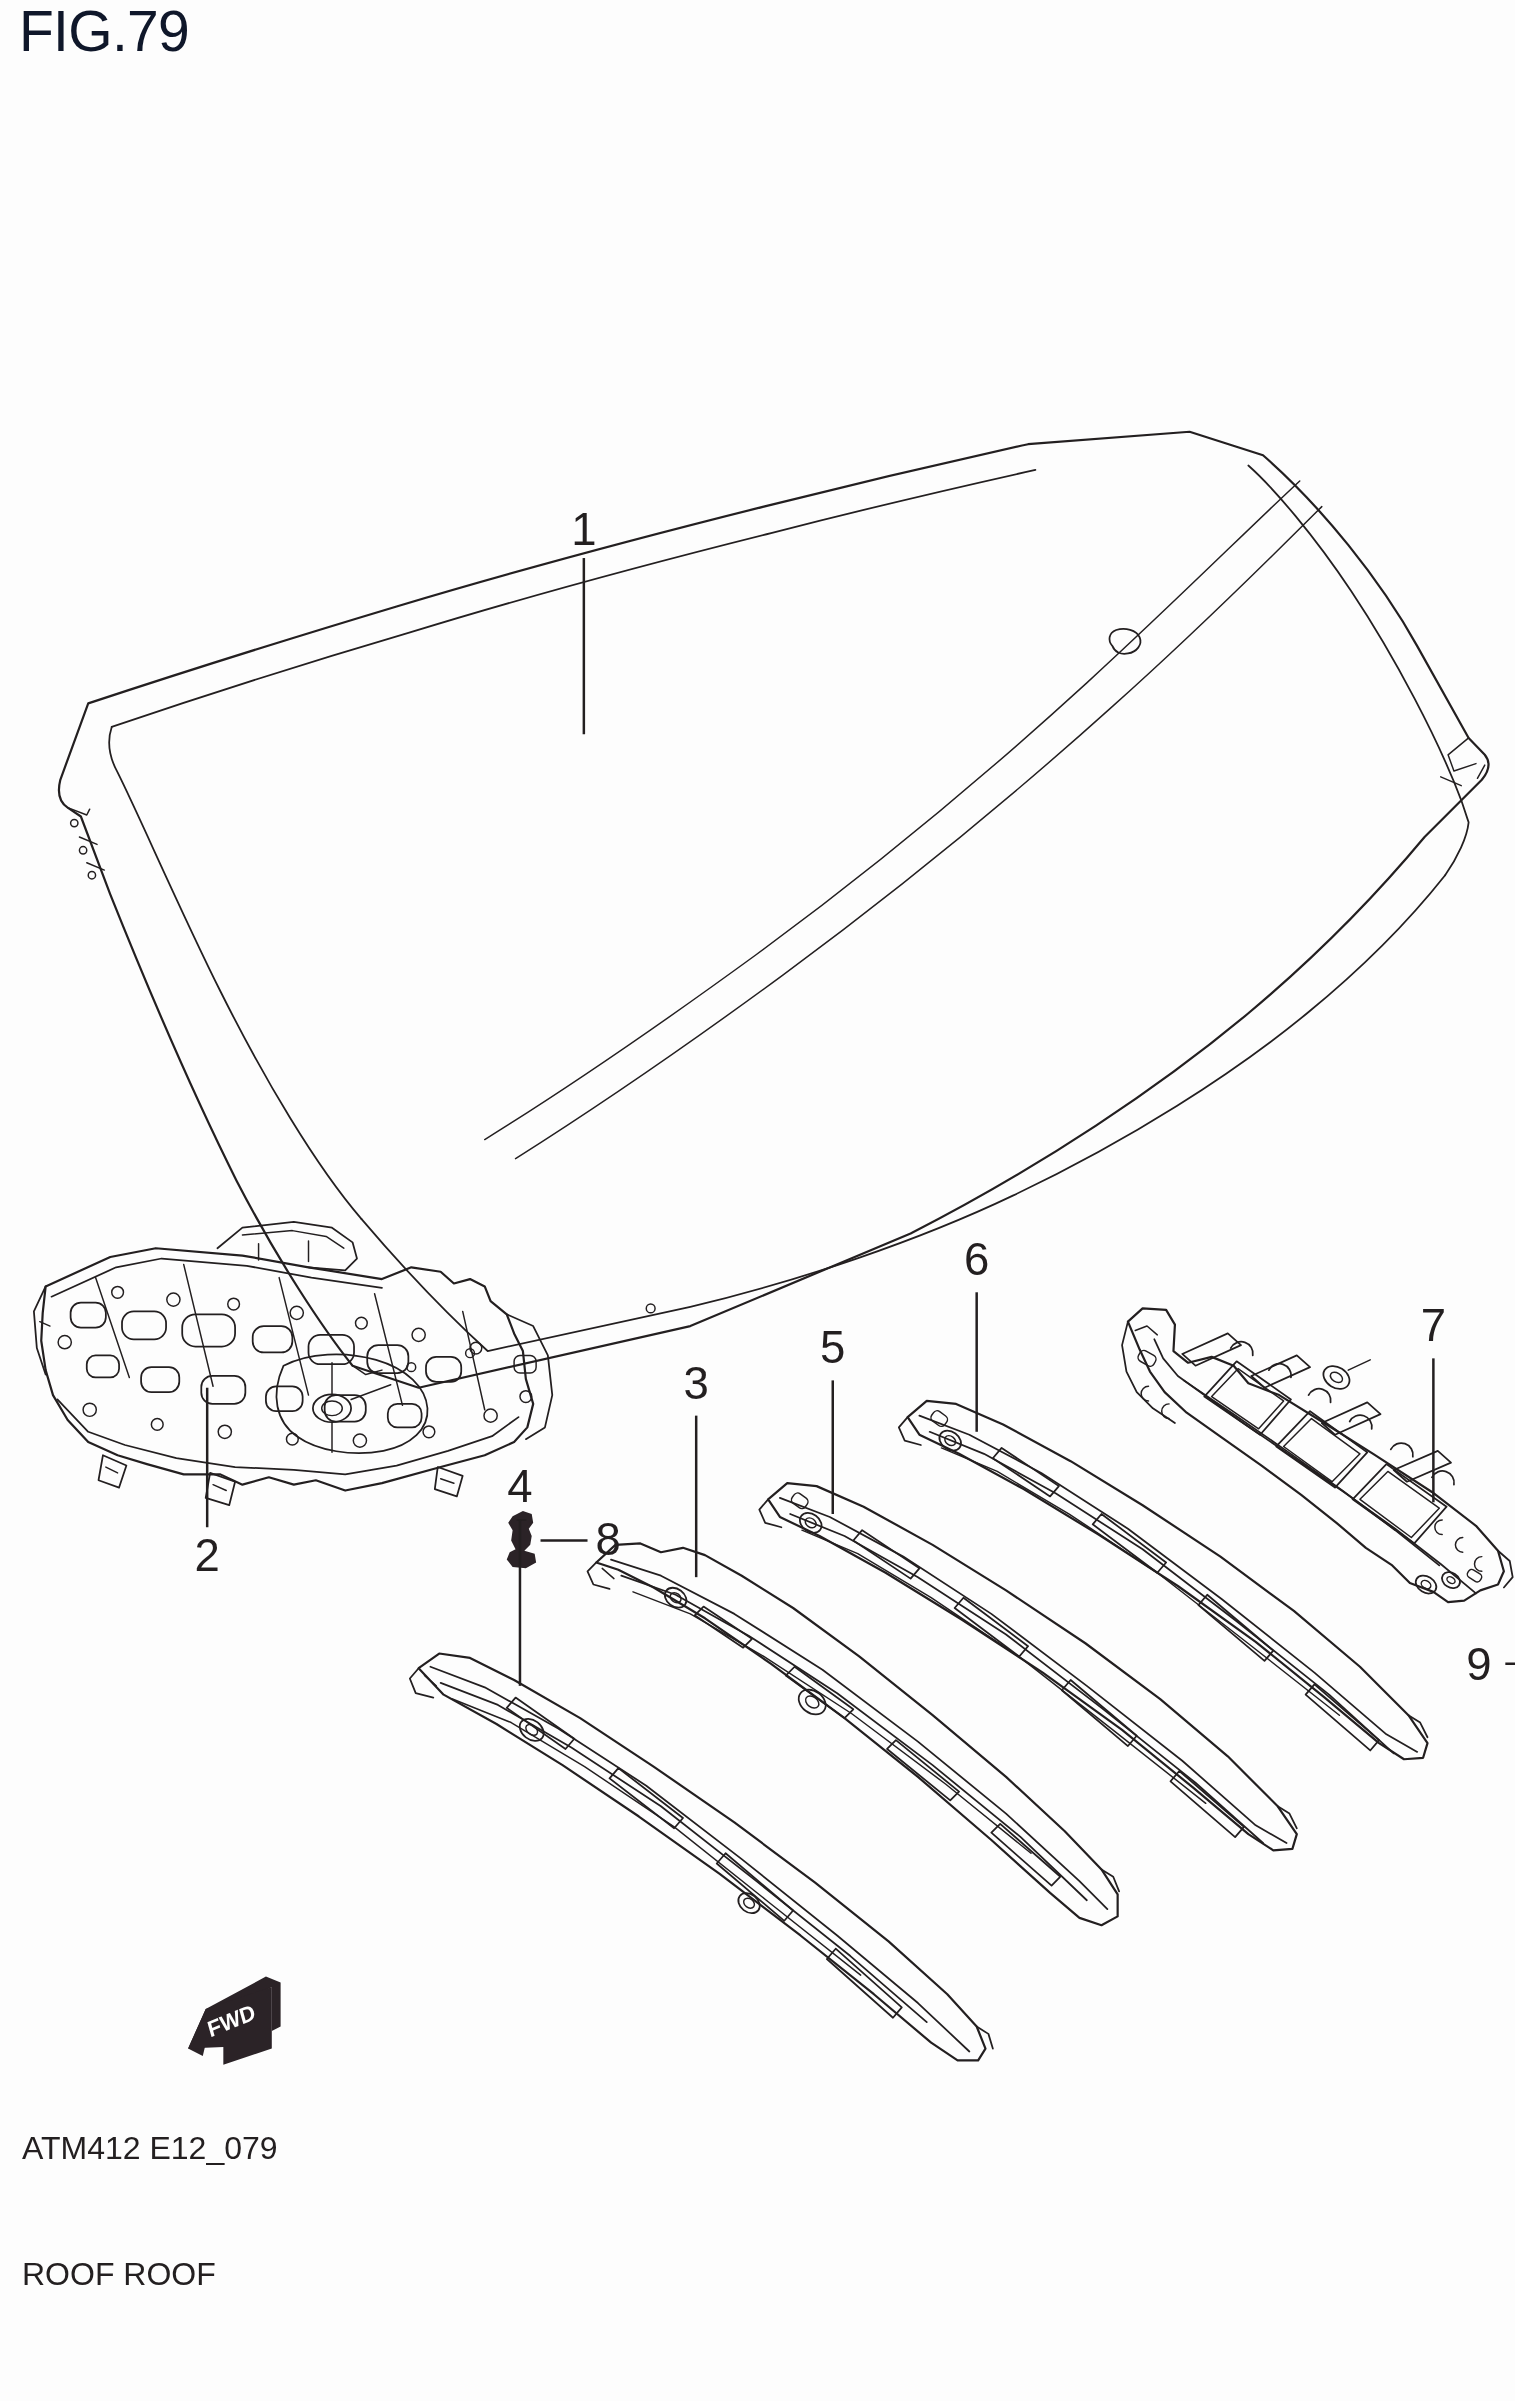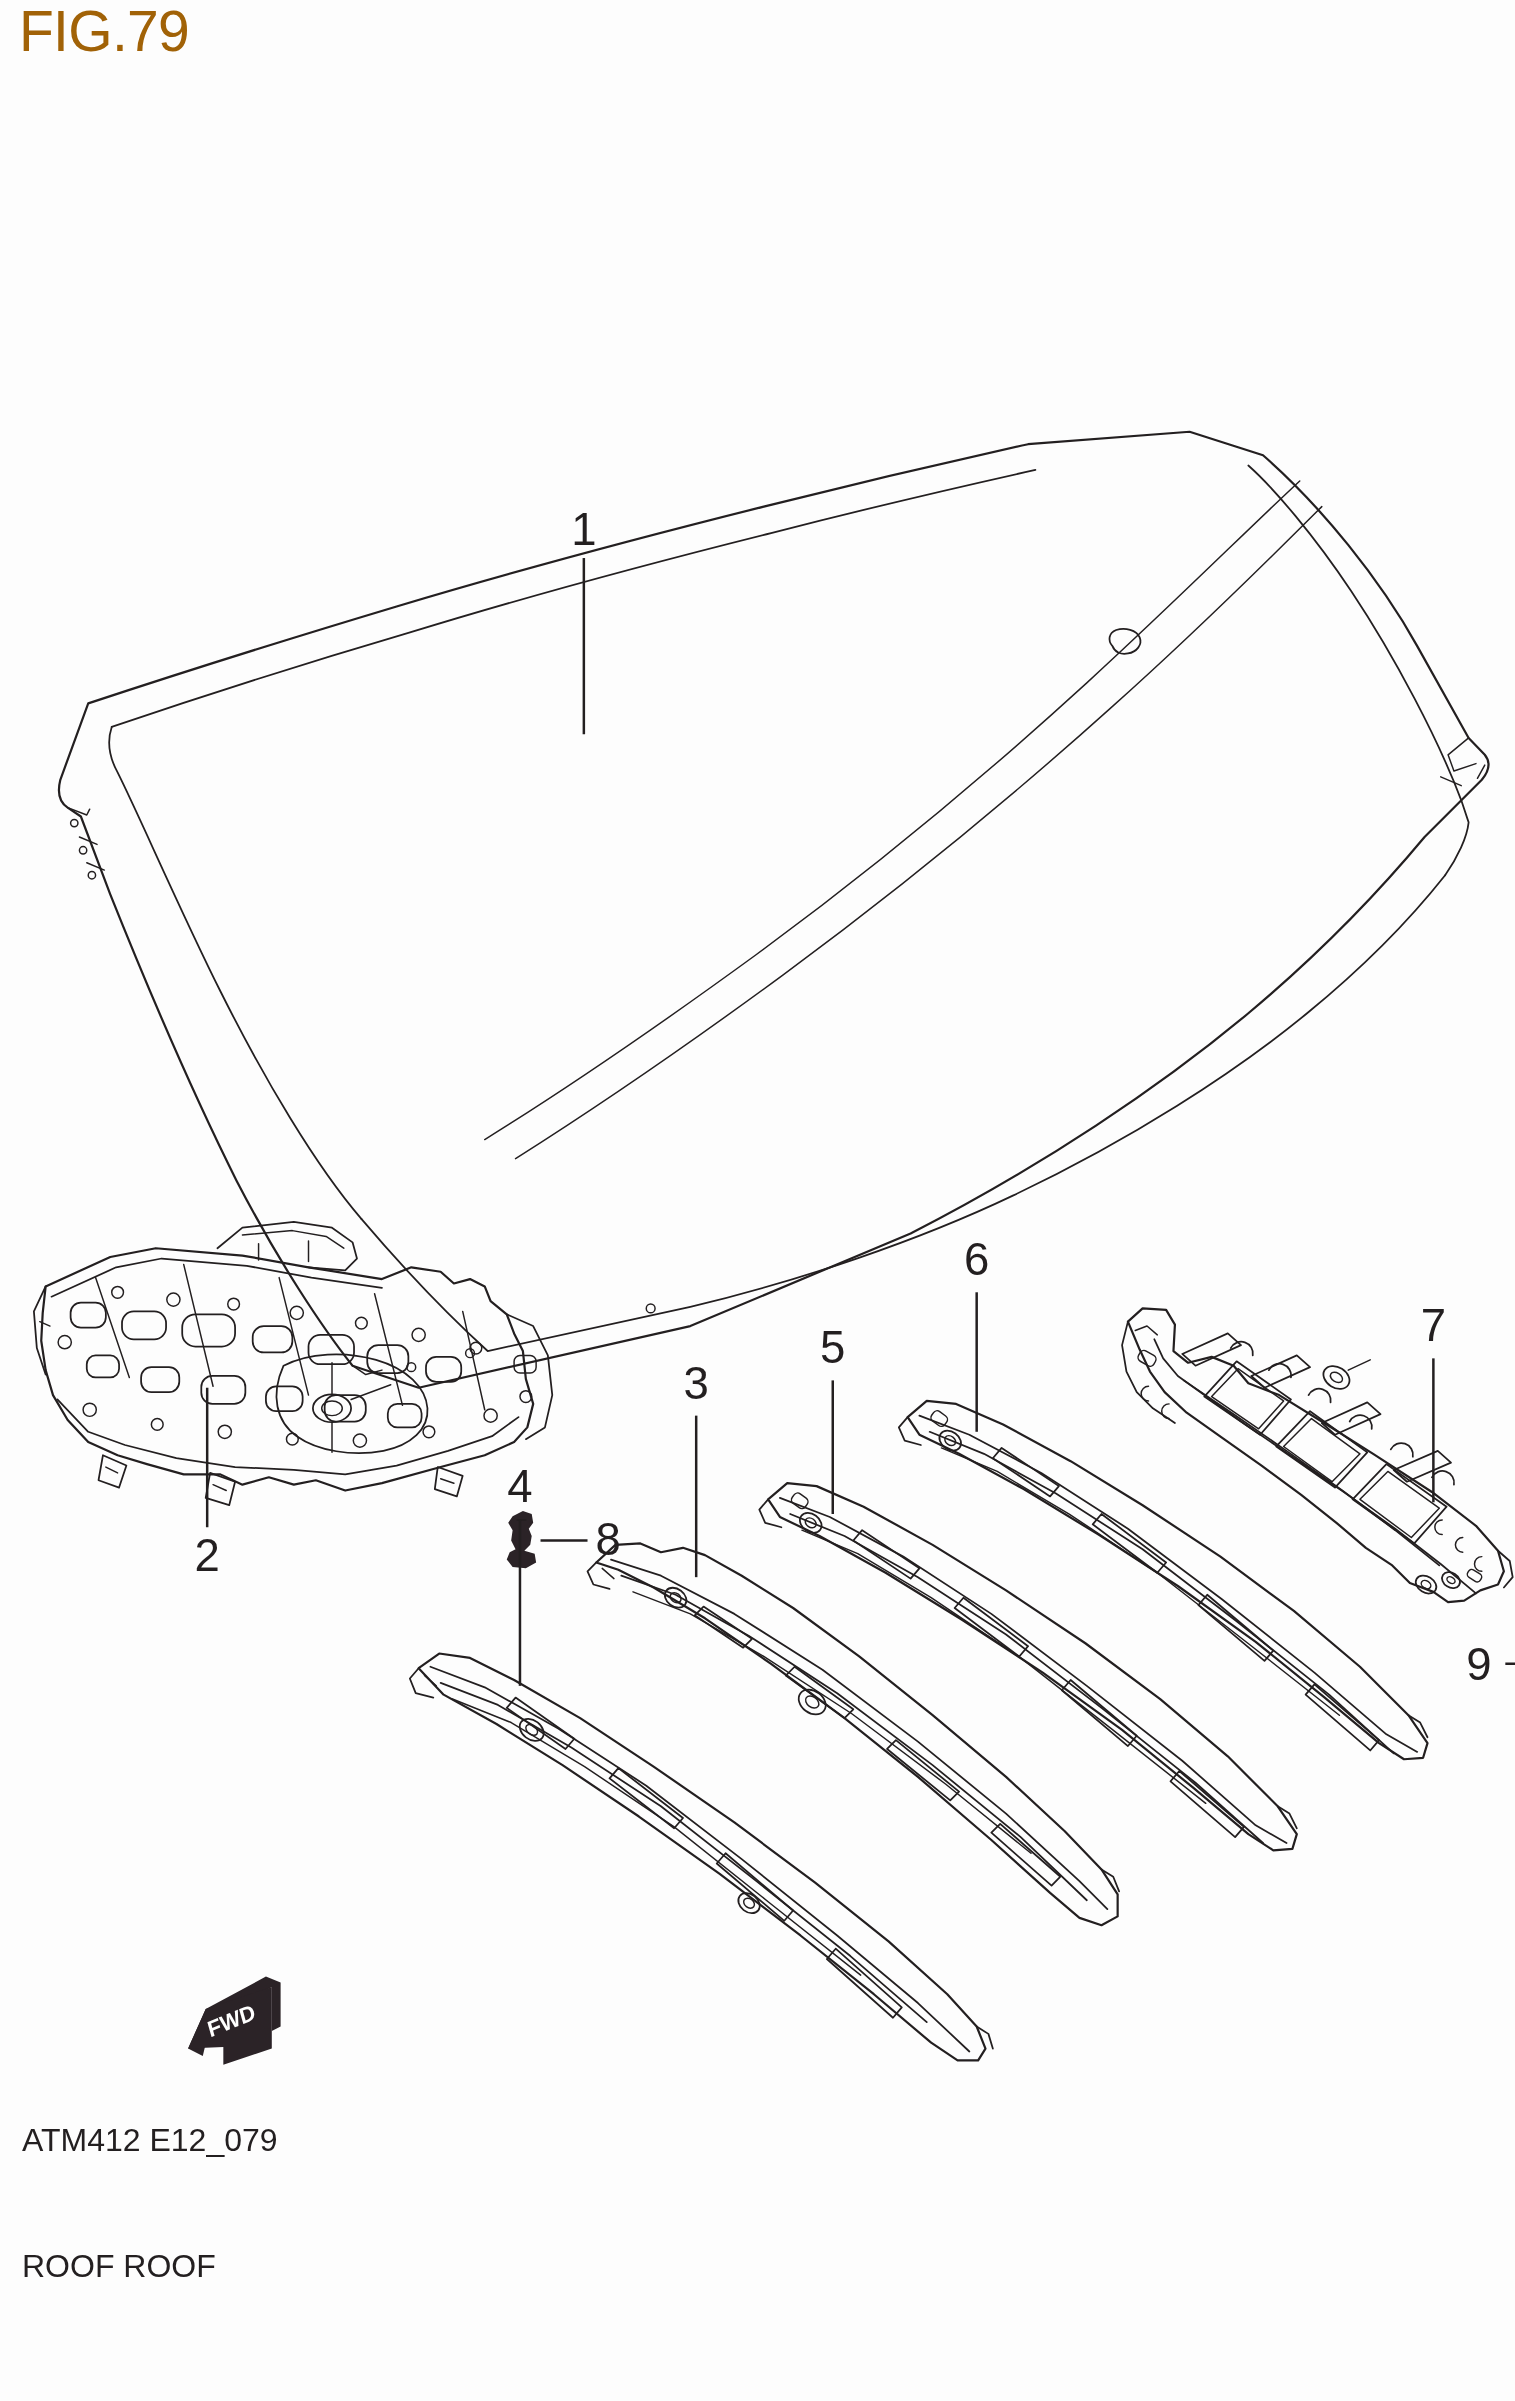--- a/index.html
+++ b/index.html
@@ -21,27 +21,27 @@
     background: #fdfdfd;
   }
   .fig-title {
     position: absolute;
     left: 19px;
     top: 1.5px;
     font-size: 57px;
     font-weight: 400;
     letter-spacing: -0.7px;
     line-height: 1.05;
-    color: #a16207;
+    color: #0f172a;
     white-space: pre;
   }
   .footer {
     position: absolute;
     left: 22px;
-    bottom: 29px;
+    bottom: 21px;
     font-size: 32px;
     line-height: 1.32;
     color: #231f20;
     white-space: pre;
   }
   .footer div { white-space: pre; }
   svg#diagram {
     position: absolute;
     left: 0;
     top: 0;

